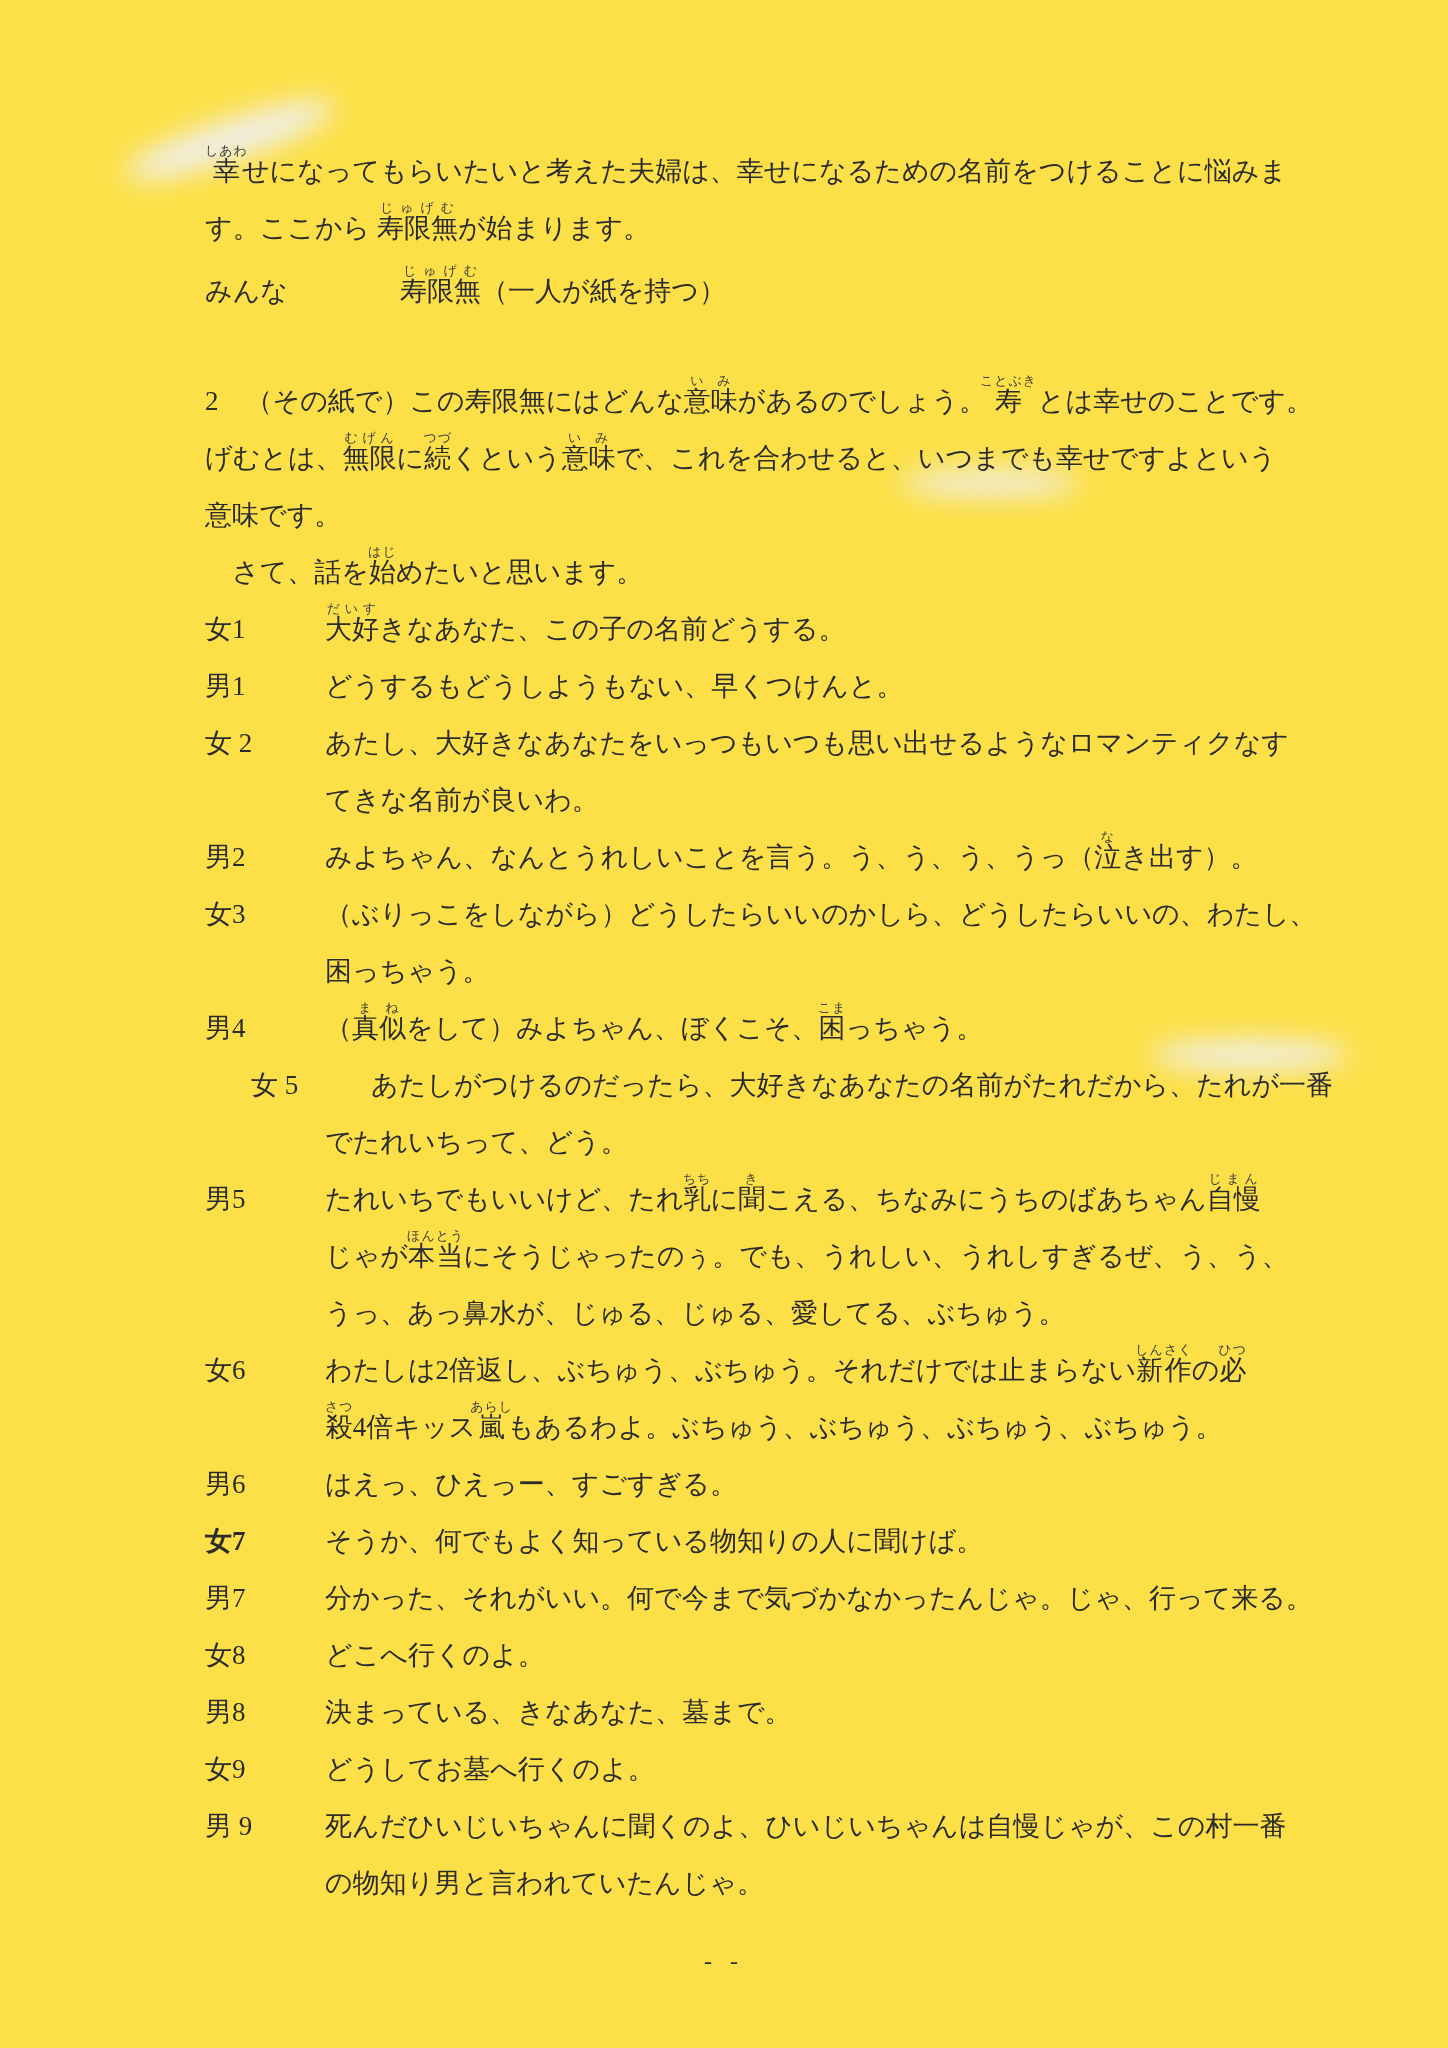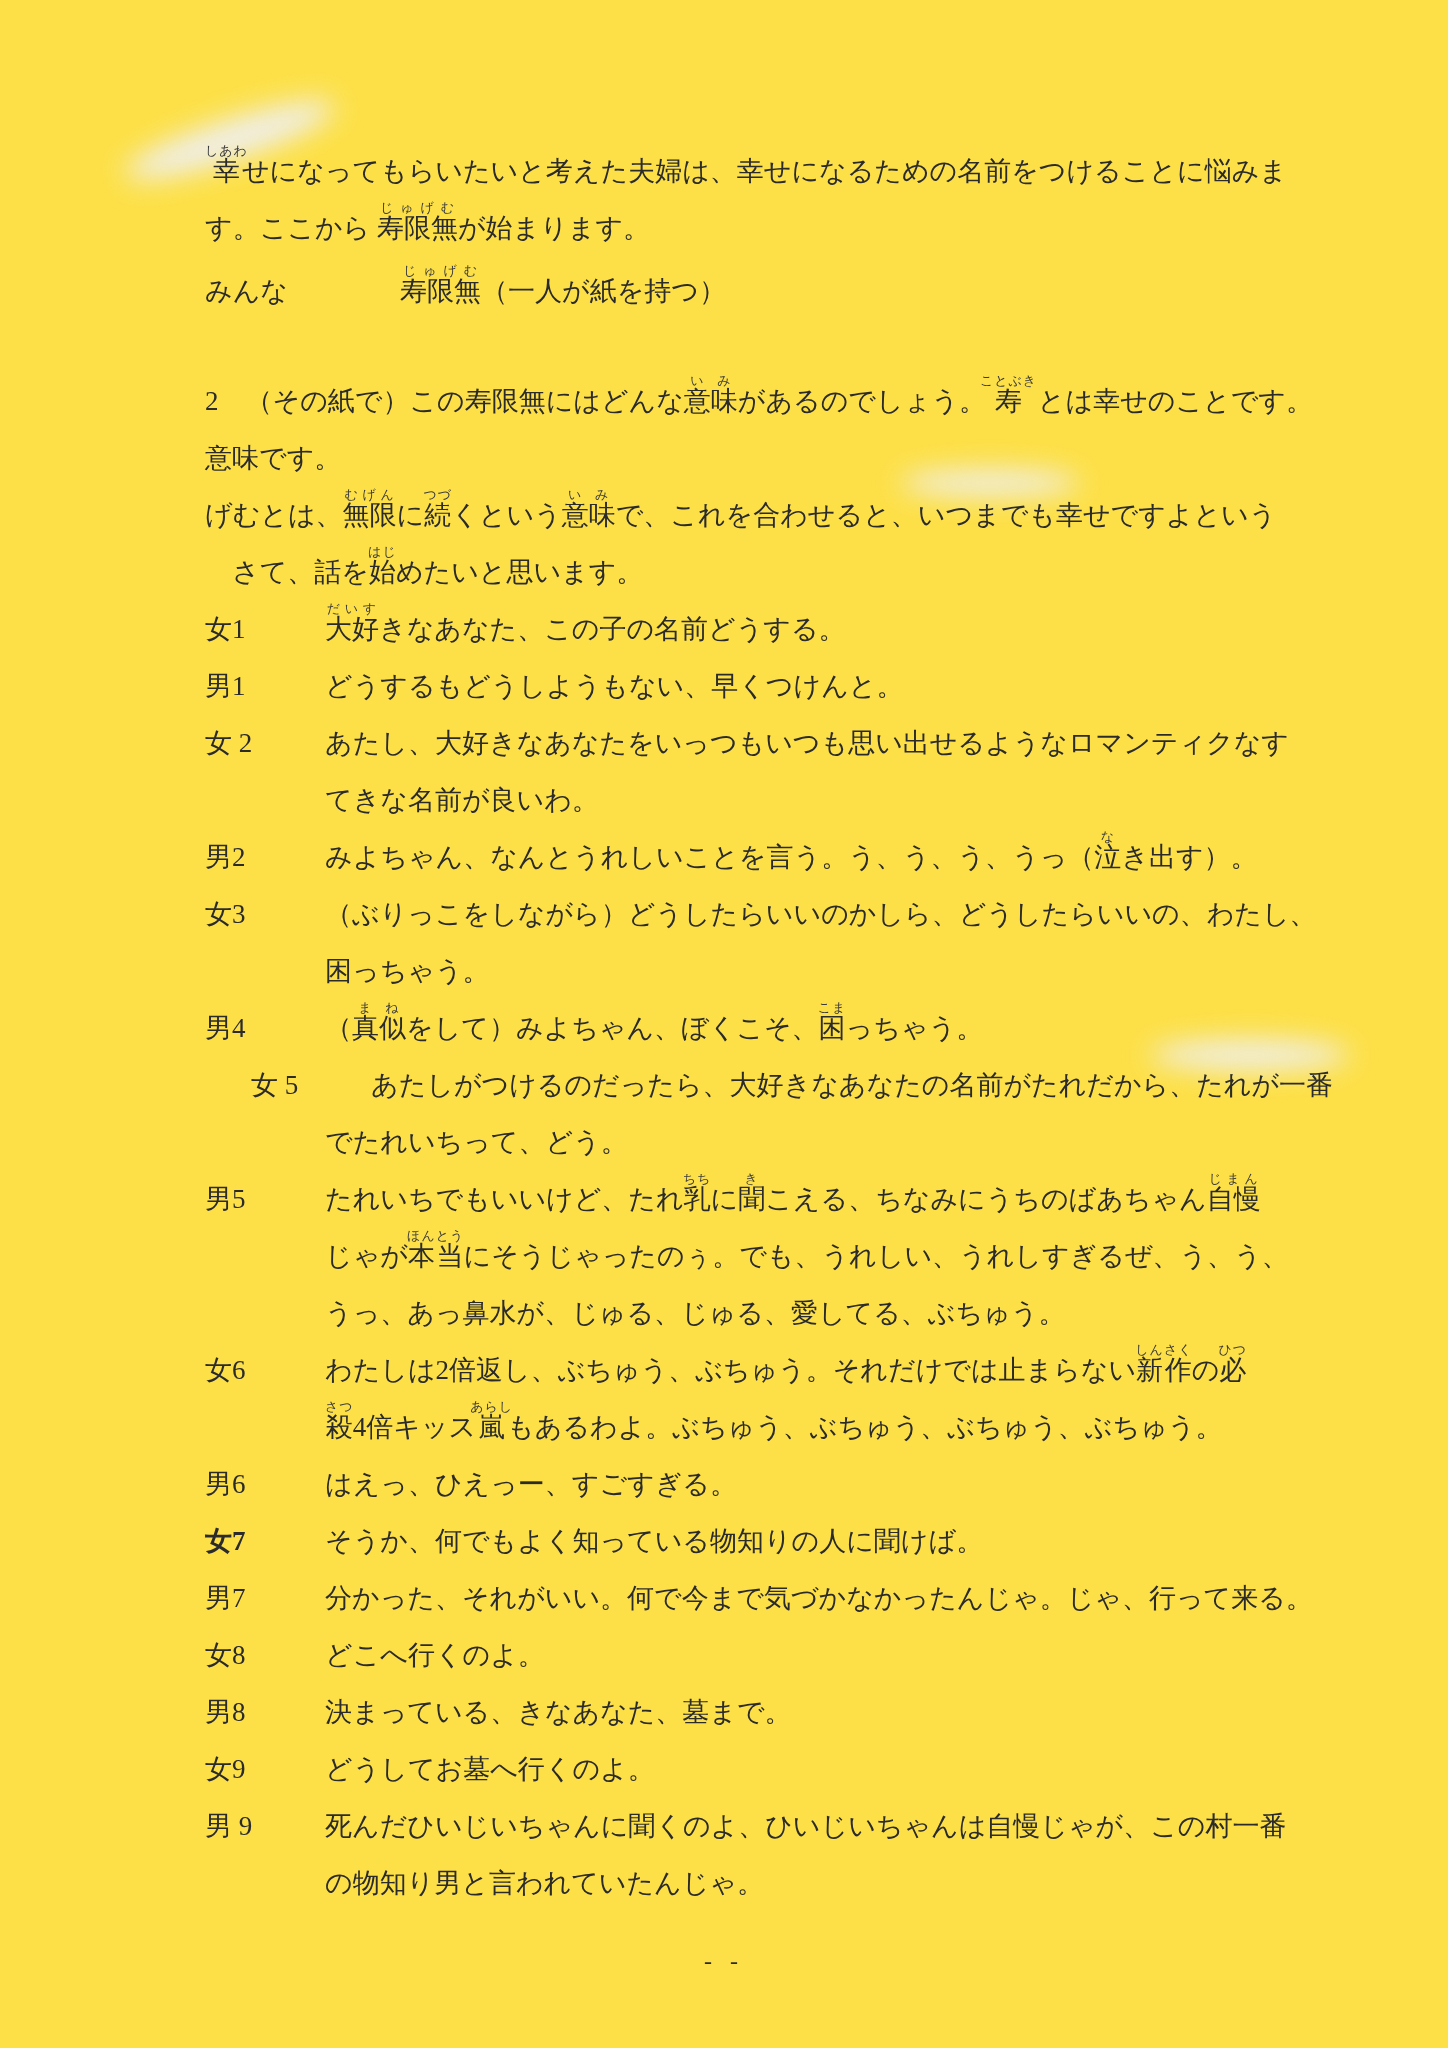--- a/index.html
+++ b/index.html
@@ -74,24 +74,24 @@
         <div class="line">
           <span class="label" style="width: 195px; font-family: Liberation Serif, serif;">みんな</span>
           <span class="linetext"><ruby>寿限無<rt>じゅげむ</rt></ruby>（一人が紙を持つ）</span>
         </div>
       </div>
       <div class="block" style="margin-top: 53px;">
         <div class="line">
           <span class="linetext">2　（その紙で）この寿限無にはどんな<ruby>意味<rt>いみ</rt></ruby>があるのでしょう。<ruby>寿<rt>ことぶき</rt></ruby> とは幸せのことです。</span>
         </div>
         <div class="line">
+          <span class="linetext">げむとは、<ruby>無限<rt>むげん</rt></ruby>に<ruby>続<rt>つづ</rt></ruby>くという<ruby>意味<rt>いみ</rt></ruby>で、これを合わせると、いつまでも幸せですよという</span>
+        </div>
+        <div class="line">
           <span class="linetext">意味です。</span>
-        </div>
-        <div class="line">
-          <span class="linetext">げむとは、<ruby>無限<rt>むげん</rt></ruby>に<ruby>続<rt>つづ</rt></ruby>くという<ruby>意味<rt>いみ</rt></ruby>で、これを合わせると、いつまでも幸せですよという</span>
         </div>
       </div>
       <div class="block">
         <div class="line">
           <span class="linetext">　さて、話を<ruby>始<rt>はじ</rt></ruby>めたいと思います。</span>
         </div>
       </div>
       <div class="block">
         <div class="line">
           <span class="label" style="width: 120px;">女1</span>

